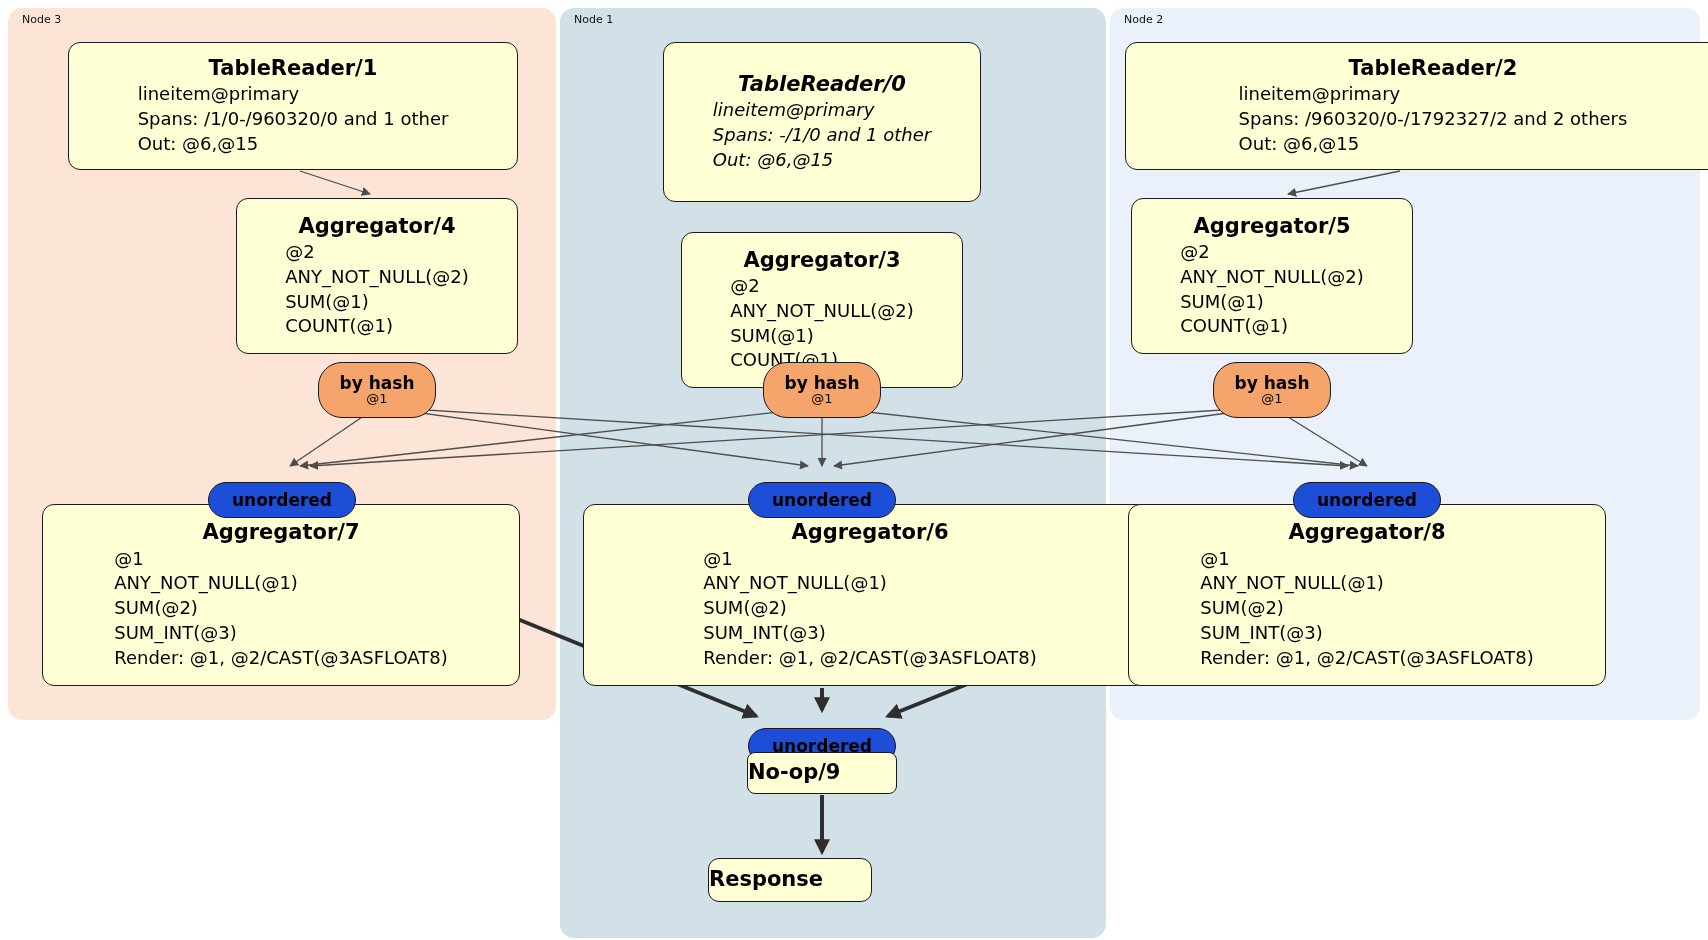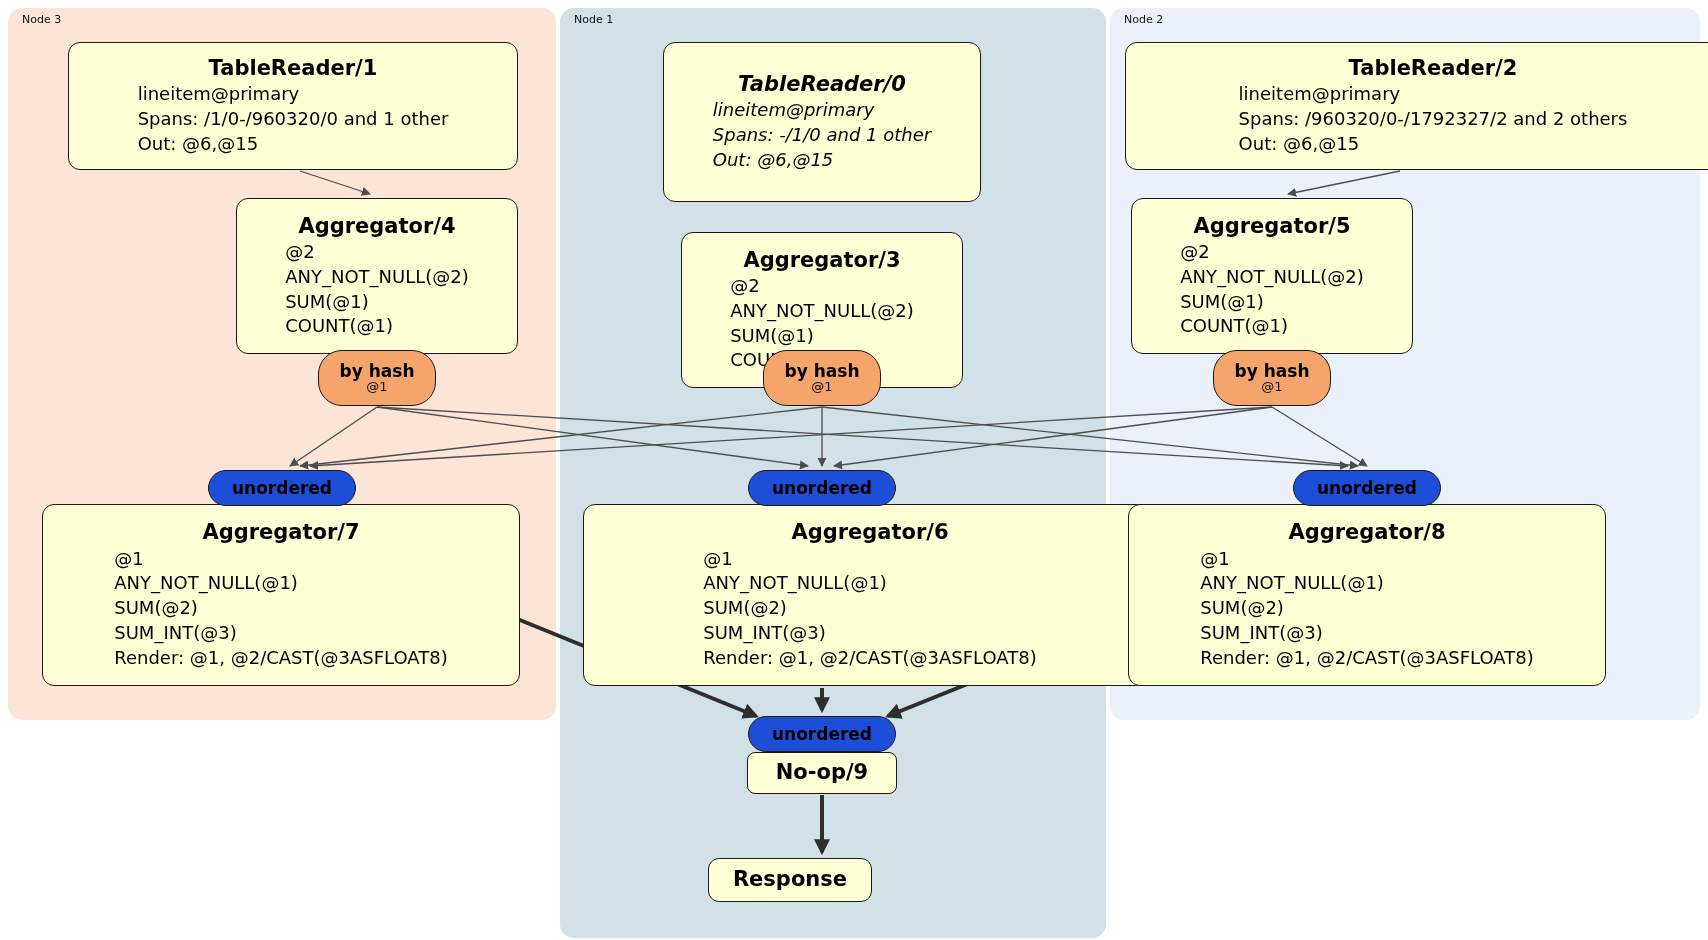--- a/index.html
+++ b/index.html
@@ -17,28 +17,28 @@
   .thin  { stroke:#4d4d4d; stroke-width:1.3; fill:none; }
   .thick { stroke:#2e2e2e; stroke-width:4;   fill:none; }
 
   .plan-box { position:absolute; background:#ffffd6; border:1.5px solid #1a1a1a; border-radius:12px;
               display:flex; flex-direction:column; justify-content:center; align-items:center;
               z-index:2; padding:0 10px; }
   .box-title { font-weight:bold; font-size:21px; line-height:1.3; white-space:nowrap; }
   .box-line  { font-size:18px; line-height:1.38; white-space:nowrap; }
 
   .oval { position:absolute; border:1.5px solid #1a1a1a; display:flex; flex-direction:column;
-          justify-content:center; align-items:center; z-index:3; }
+          justify-content:center; align-items:center; z-index:3;margin-top:12px; }
   .oval.hash { width:118px; height:56px; border-radius:24px; background:#f5a56c; }
   .oval.unordered { width:148px; height:36px; border-radius:18px; background:#1d4ed8; }
   .oval-label { font-weight:bold; font-size:17px; line-height:1.1; }
   .oval-sub   { font-size:13px; line-height:1.1; }
 
   .small-box { position:absolute; background:#ffffd6; border:1.5px solid #1a1a1a; border-radius:8px;
-               display:flex; justify-content:center; align-items:center; z-index:3; }
+               display:flex; justify-content:flex-start; align-items:center; z-index:3; }
 </style>
 </head>
 <body>
 
 <div class="canvas">
 
   <div class="region region-node3"></div>
   <div class="region region-node1"></div>
   <div class="region region-node2"></div>
 

